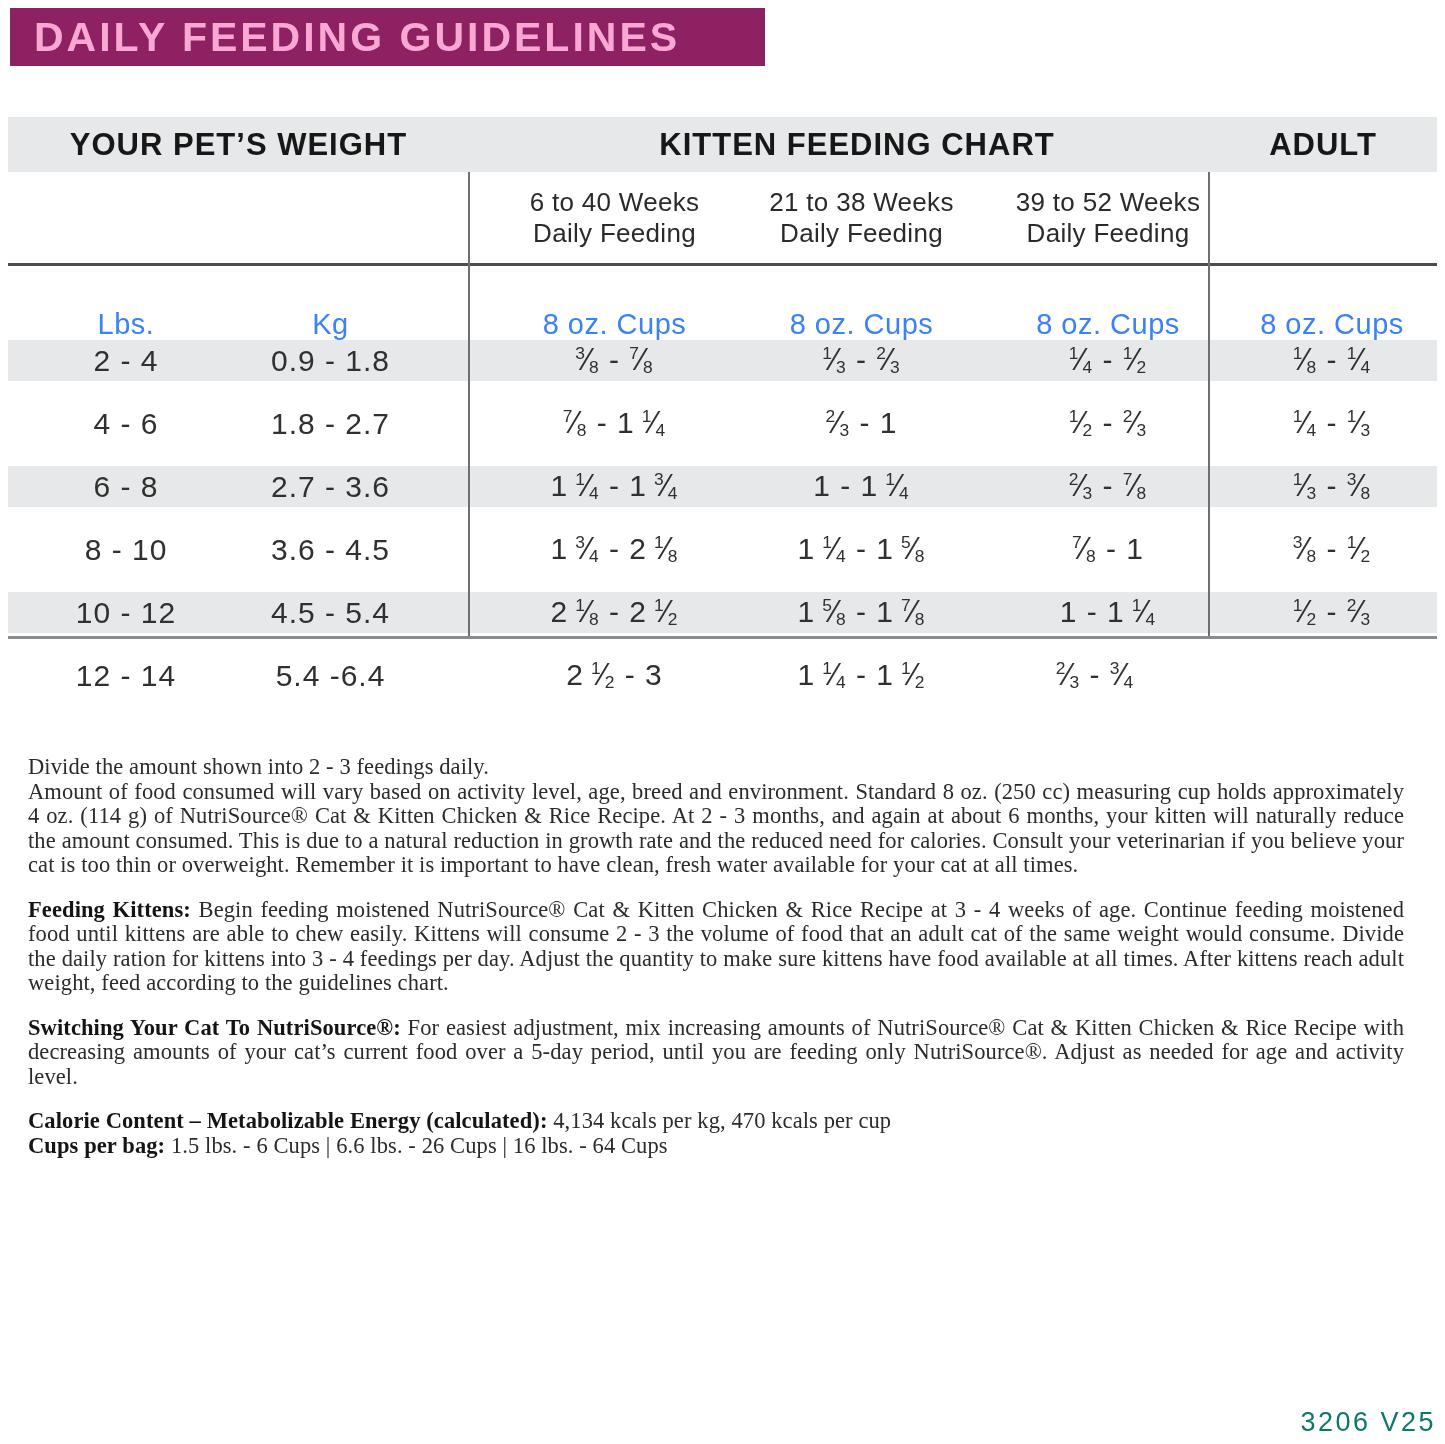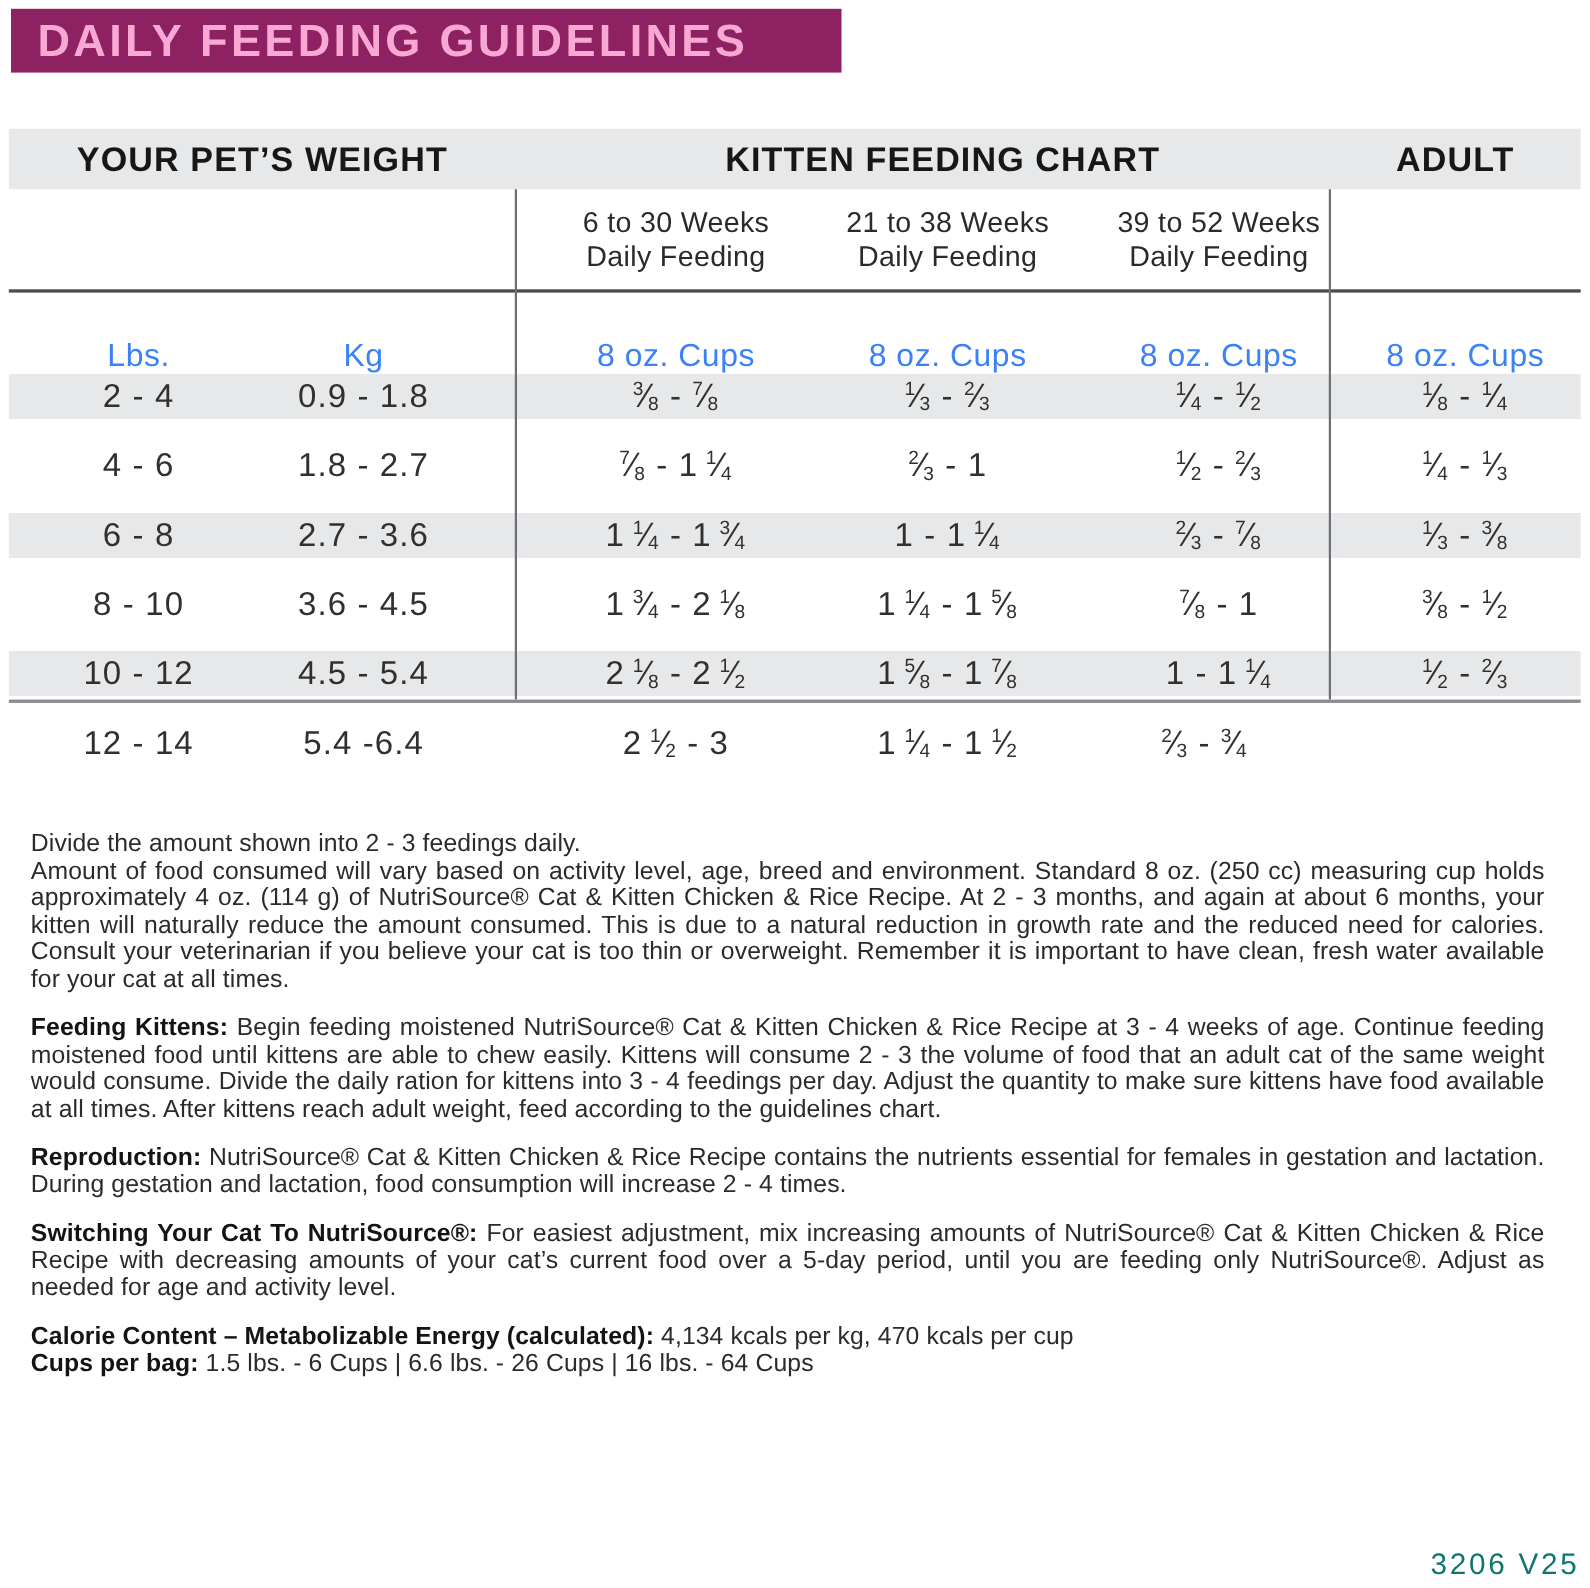--- a/index.html
+++ b/index.html
@@ -64,21 +64,21 @@
   .fr { white-space:nowrap; }
   .fr .n  { font-size:0.58em; vertical-align:0.62em; }
   .fr .sl { font-size:1.02em; margin-left:-1px; margin-right:-2px; }
   .fr .d  { font-size:0.58em; vertical-align:-0.18em; }
 
   
   .notes {
     position:absolute; left:28px; top:755px; width:1392px;
     font-size:22.5px; line-height:24.5px; color:#2b2b2b; letter-spacing:0.1px;
   }
-  .para { margin:0 16px 20px 0; text-align:justify; }
+  .para { margin:0 16px 20px 0; text-align:justify;font-family:Liberation Serif, serif; }
   .para b { color:#141414; }
   .first-line { display:block; }
   .calorie-block { text-align:left; margin-bottom:0; }
   .calorie-block .line { display:block; }
 
   
   .footer-code {
     position:absolute; right:9px; bottom:6px;
     color:#0f766e; font-size:27px; font-weight:400; letter-spacing:2.5px; white-space:nowrap;
   }
@@ -90,21 +90,21 @@
 
 <div class="ftable">
   <div class="band">
     <div class="hd">YOUR PET’S WEIGHT</div>
     <div class="hd kitten">KITTEN FEEDING CHART</div>
     <div class="hd">ADULT</div>
   </div>
 
   <div class="age-row grid6">
       <div class="age-cell" style="grid-column: 3;">
-        <div>6 to 30 Weeks</div>
+        <div>6 to 40 Weeks</div>
         <div>Daily Feeding</div>
       </div>
       <div class="age-cell" style="grid-column: 4;">
         <div>21 to 38 Weeks</div>
         <div>Daily Feeding</div>
       </div>
       <div class="age-cell" style="grid-column: 5;">
         <div>39 to 52 Weeks</div>
         <div>Daily Feeding</div>
       </div>
@@ -177,24 +177,20 @@
 </div>
 
 <div class="notes">
   <p class="para">
     <span class="first-line">Divide the amount shown into 2 - 3 feedings daily.</span>
     <span>Amount of food consumed will vary based on activity level, age, breed and environment. Standard 8 oz. (250 cc) measuring cup holds approximately 4 oz. (114 g) of NutriSource® Cat &amp; Kitten Chicken &amp; Rice Recipe. At 2 - 3 months, and again at about 6 months, your kitten will naturally reduce the amount consumed. This is due to a natural reduction in growth rate and the reduced need for calories. Consult your veterinarian if you believe your cat is too thin or overweight. Remember it is important to have clean, fresh water available for your cat at all times.</span>
   </p>
   <p class="para">
     <b>Feeding Kittens:</b>
     <span>Begin feeding moistened NutriSource® Cat &amp; Kitten Chicken &amp; Rice Recipe at 3 - 4 weeks of age. Continue feeding moistened food until kittens are able to chew easily. Kittens will consume 2 - 3 the volume of food that an adult cat of the same weight would consume. Divide the daily ration for kittens into 3 - 4 feedings per day. Adjust the quantity to make sure kittens have food available at all times. After kittens reach adult weight, feed according to the guidelines chart.</span>
-  </p>
-  <p class="para">
-    <b>Reproduction:</b>
-    <span>NutriSource® Cat &amp; Kitten Chicken &amp; Rice Recipe contains the nutrients essential for females in gestation and lactation. During gestation and lactation, food consumption will increase 2 - 4 times.</span>
   </p>
   <p class="para">
     <b>Switching Your Cat To NutriSource®:</b>
     <span>For easiest adjustment, mix increasing amounts of NutriSource® Cat &amp; Kitten Chicken &amp; Rice Recipe with decreasing amounts of your cat’s current food over a 5-day period, until you are feeding only NutriSource®. Adjust as needed for age and activity level.</span>
   </p>
   <p class="para calorie-block">
     <span class="line">
       <b>Calorie Content – Metabolizable Energy (calculated):</b>
       <span>4,134 kcals per kg, 470 kcals per cup</span>
     </span>

